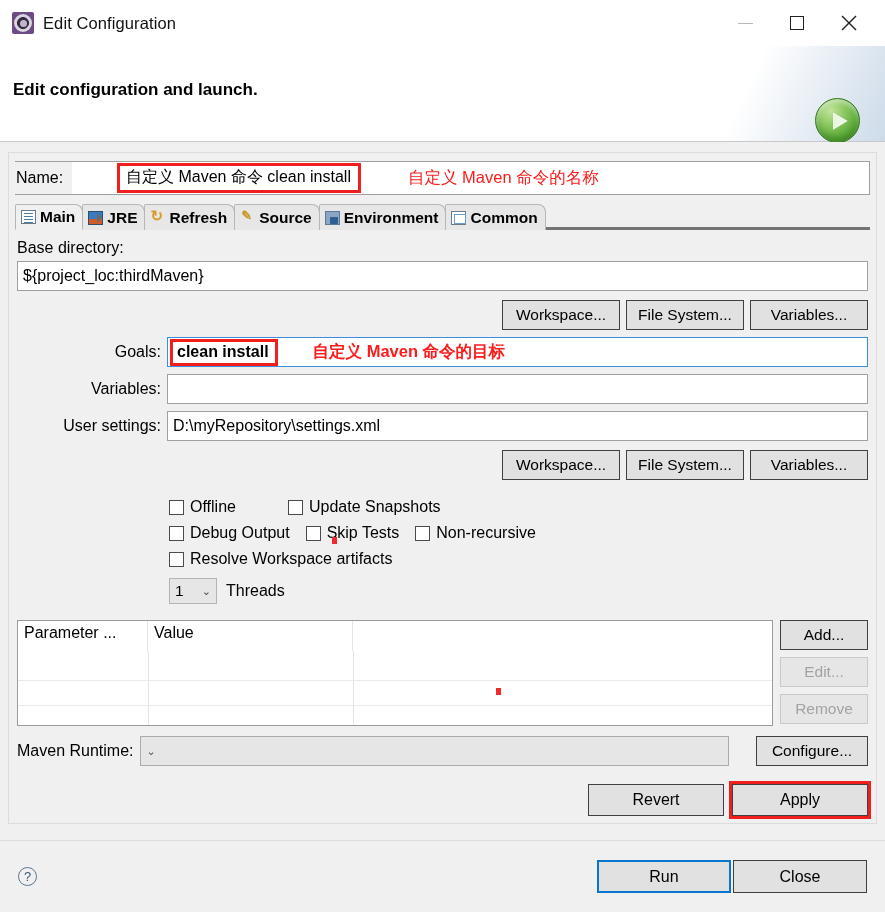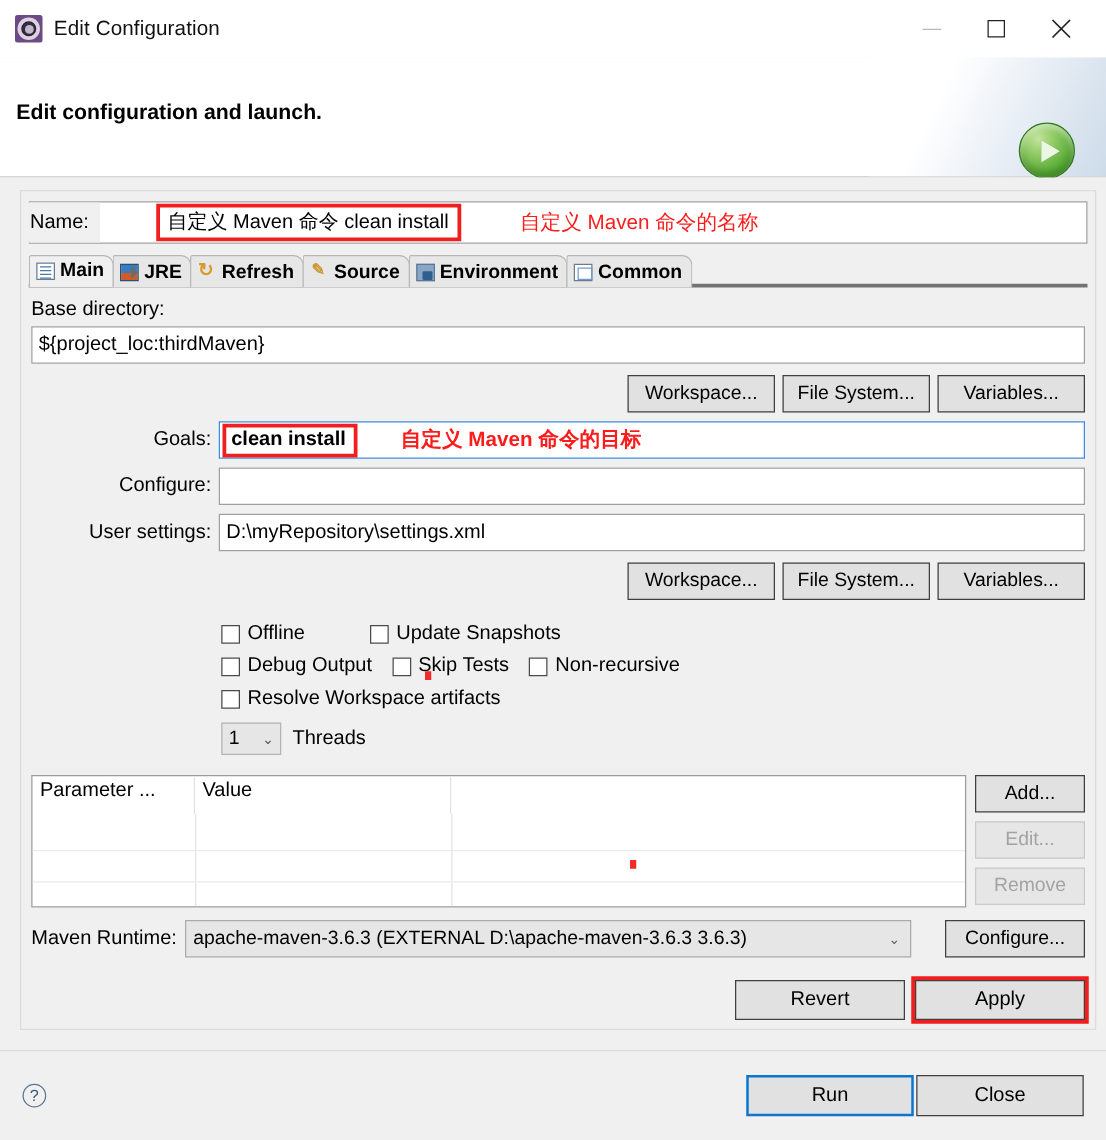--- a/index.html
+++ b/index.html
@@ -112,21 +112,21 @@
     border-bottom: 9px solid transparent;
     margin-left: 5px;
     filter: drop-shadow(0 0 .6px #3b7a26);
   }
 
   
   .body {
     flex: 1 1 auto;
     background: #f0f0f0;
     position: relative;
-    padding: 10px 8px 0 16px;
+    padding: 10px 8px 0 8px;
   }
   .inner-panel {
     border: 1px solid #dcdcdc;
     background: #f0f0f0;
     height: 672px;
     position: relative;
     padding: 0 6px;
   }
 
   
@@ -470,21 +470,21 @@
 
         <div class="formrow">
           <div class="rlbl">Goals:</div>
           <div class="rfield field focused goal-wrap">
             <span class="goal-val">clean install</span>
             <span class="annot goal-annot">自定义 Maven 命令的目标</span>
           </div>
         </div>
 
         <div class="formrow">
-          <div class="rlbl">Configure:</div>
+          <div class="rlbl">Variables:</div>
           <div class="rfield field"></div>
         </div>
 
         <div class="formrow">
           <div class="rlbl">User settings:</div>
           <div class="rfield field lbl-gray">D:\myRepository\settings.xml</div>
         </div>
 
         <div class="btnrow">
           <div class="btn">Workspace...</div>
@@ -540,21 +540,20 @@
           <div class="tbtns">
             <div class="btn">Add...</div>
             <div class="btn disabled">Edit...</div>
             <div class="btn disabled">Remove</div>
           </div>
         </div>
 
         <div class="runtime-row">
           <div class="runtime-lbl">Maven Runtime:</div>
           <div class="combo">
-            <span>apache-maven-3.6.3 (EXTERNAL D:\apache-maven-3.6.3 3.6.3)</span>
             <span class="chev">⌄</span>
           </div>
           <div class="btn">Configure...</div>
         </div>
 
       </div>
 
       <div class="applyrow">
         <div class="btn">Revert</div>
         <div class="btn apply-hl">Apply</div>

